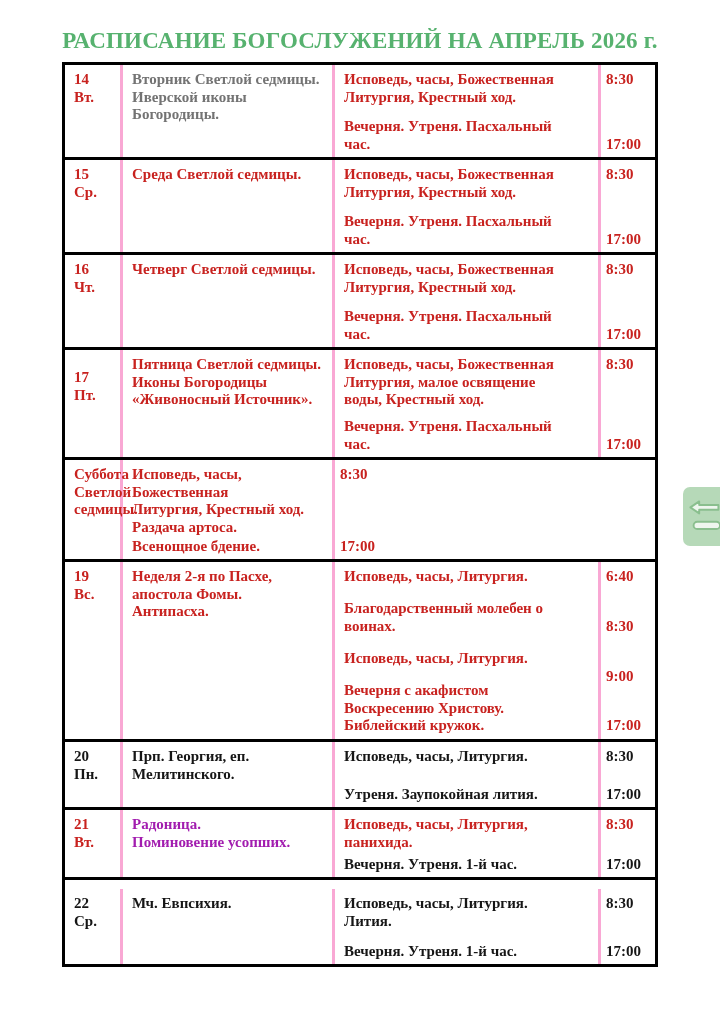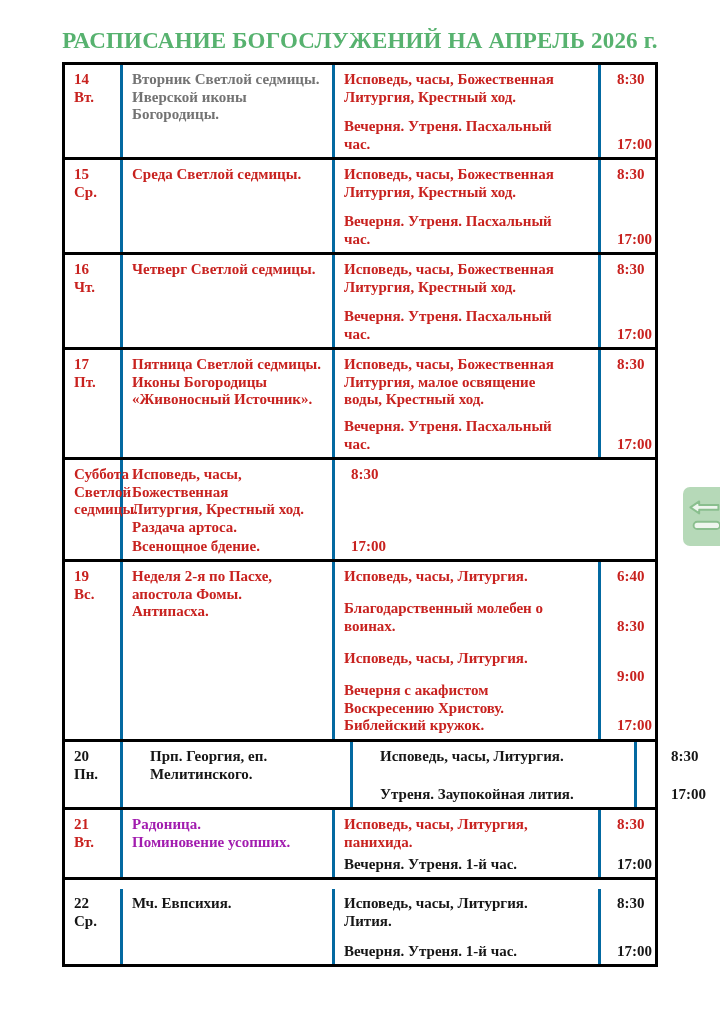--- a/index.html
+++ b/index.html
@@ -6,32 +6,32 @@
   html,body { width:720px; height:1024px; background:#ffffff; overflow:hidden;
     font-family:"Liberation Serif","DejaVu Serif",serif; }
   .page { position:relative; width:720px; height:1024px; }
   .title { position:absolute; top:28px; left:0; width:720px; text-align:center;
     font-size:23px; font-weight:bold; letter-spacing:0.2px; }
   .schedule-table { position:absolute; left:62px; top:62px; width:596px;
     border:3px solid #000; }
   .trow { display:grid; grid-template-columns:58px 212px 266px 54px;
     border-bottom:3px solid #000; }
   .trow:last-child { border-bottom:none; }
-  .cell { border-right:3px solid #0369a1; padding:6px 4px 4px 9px;
+  .cell { border-right:3px solid #f9a8d4; padding:6px 4px 4px 9px;
     font-size:15px; font-weight:bold; line-height:17.5px; }
   .cell:last-child { border-right:none; }
   .txt { white-space:pre-line; }
   .c-serv, .c-time { display:flex; flex-direction:column; justify-content:space-between; }
-  .c-time { padding-left:16px; padding-right:2px; }
+  .c-time { padding-left:5px; padding-right:2px; }
   
   .r0,.r1,.r2 { min-height:95px; }
   .r3 { min-height:110px; }
   .r4 { min-height:102px; }
   .r5 { min-height:180px; }
-  .r6 { min-height:68px;gap:18px; }
+  .r6 { min-height:68px; }
   .r7 { min-height:70px; }
   .r8 { min-height:75px;margin-top:9px; }
   
   .nav-widget { position:absolute; right:0; top:487px; width:37px; height:59px;
     background:#b6d9b8; border-radius:7px 0 0 7px; cursor:pointer;
     display:flex; align-items:center; justify-content:flex-start; }
   .nav-widget svg { display:block; margin-left:5px; }
 </style>
 </head>
 <body>
@@ -99,21 +99,21 @@
 час.</div>
       </div>
       <div class="cell c-time">
         <div class="txt" style="color: rgb(200, 34, 31);">8:30</div>
         <div class="txt" style="color: rgb(200, 34, 31);">17:00</div>
       </div>
     </div>
 
     <div class="trow r3">
       <div class="cell">
-          <div class="txt" style="color: rgb(200, 34, 31);">17
+          <div class="txt" style="color: rgb(200, 34, 31); margin-top: 13px;">17
 Пт.</div>
         </div>
       <div class="cell">
           <div class="txt" style="color: rgb(200, 34, 31);">Пятница Светлой седмицы.
 Иконы Богородицы
 «Живоносный Источник».</div>
         </div>
       <div class="cell c-serv">
         <div class="txt" style="color: rgb(200, 34, 31);">Исповедь, часы, Божественная
 Литургия, малое освящение

